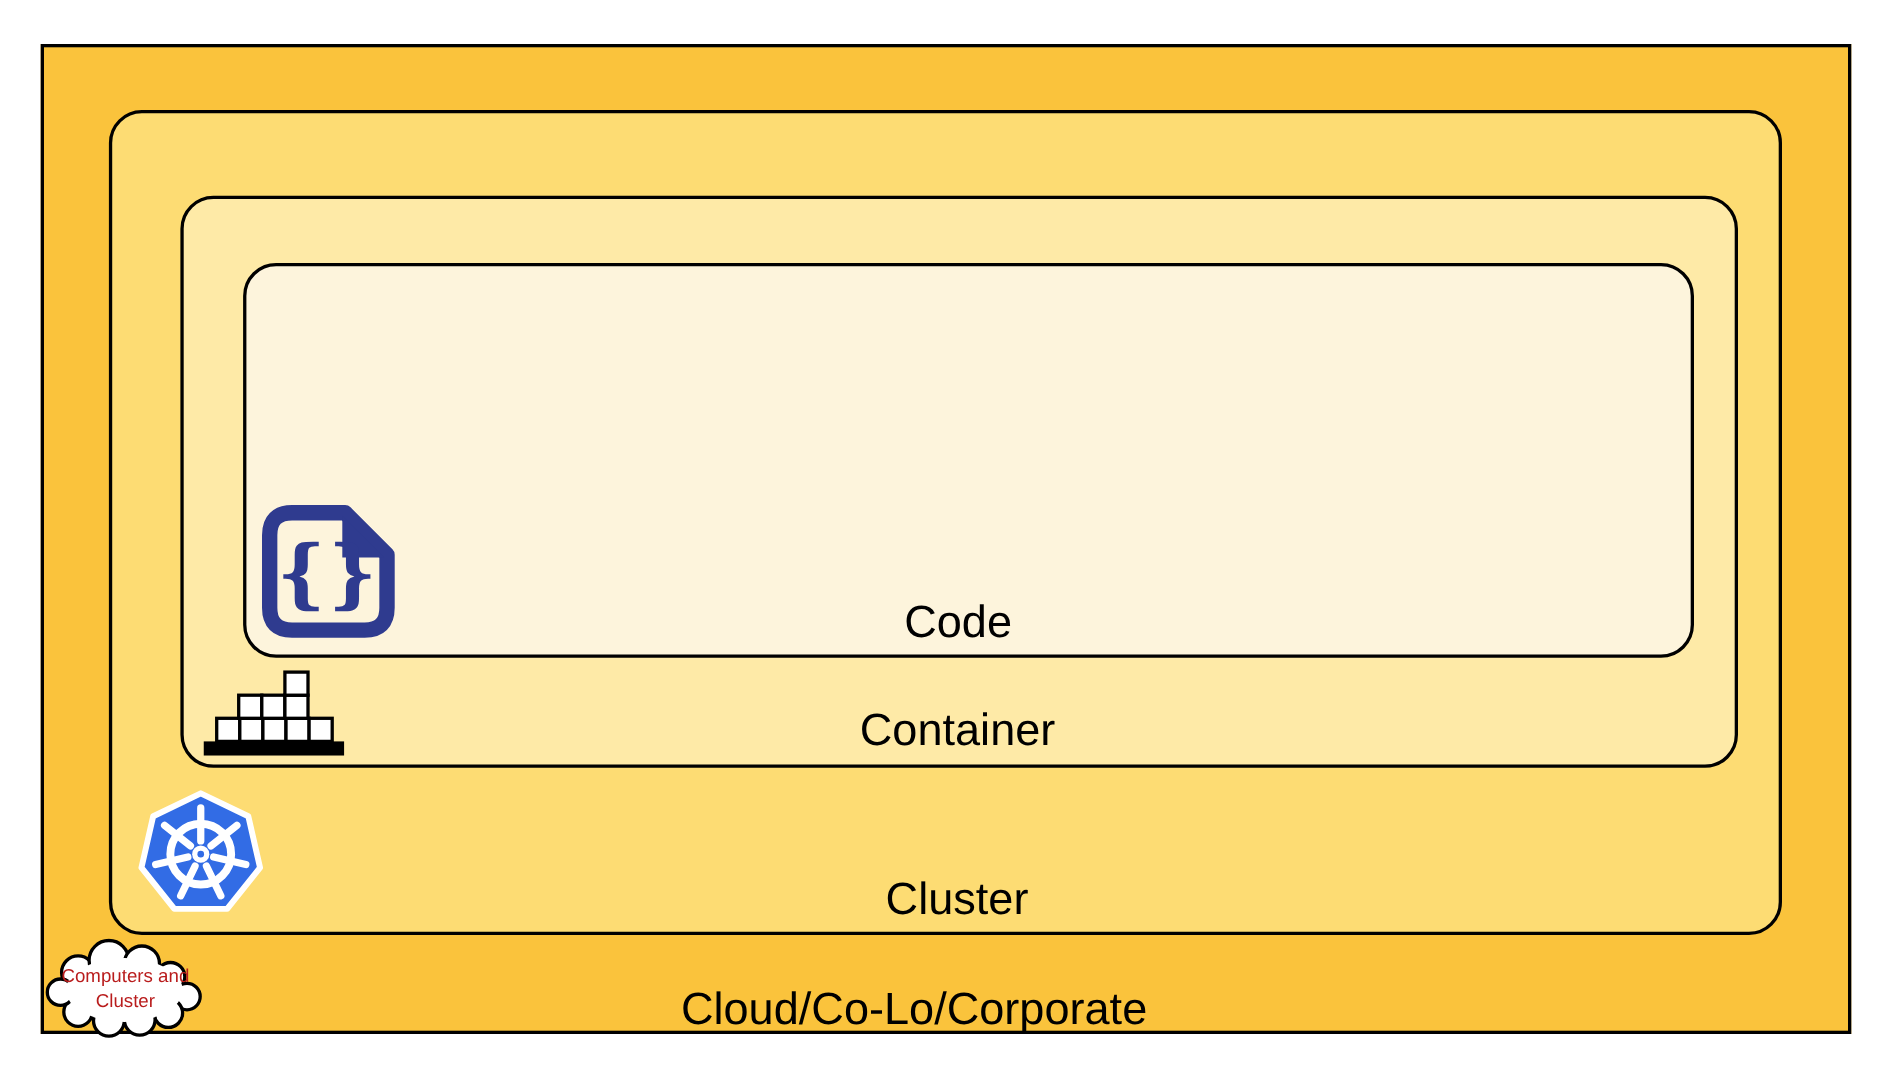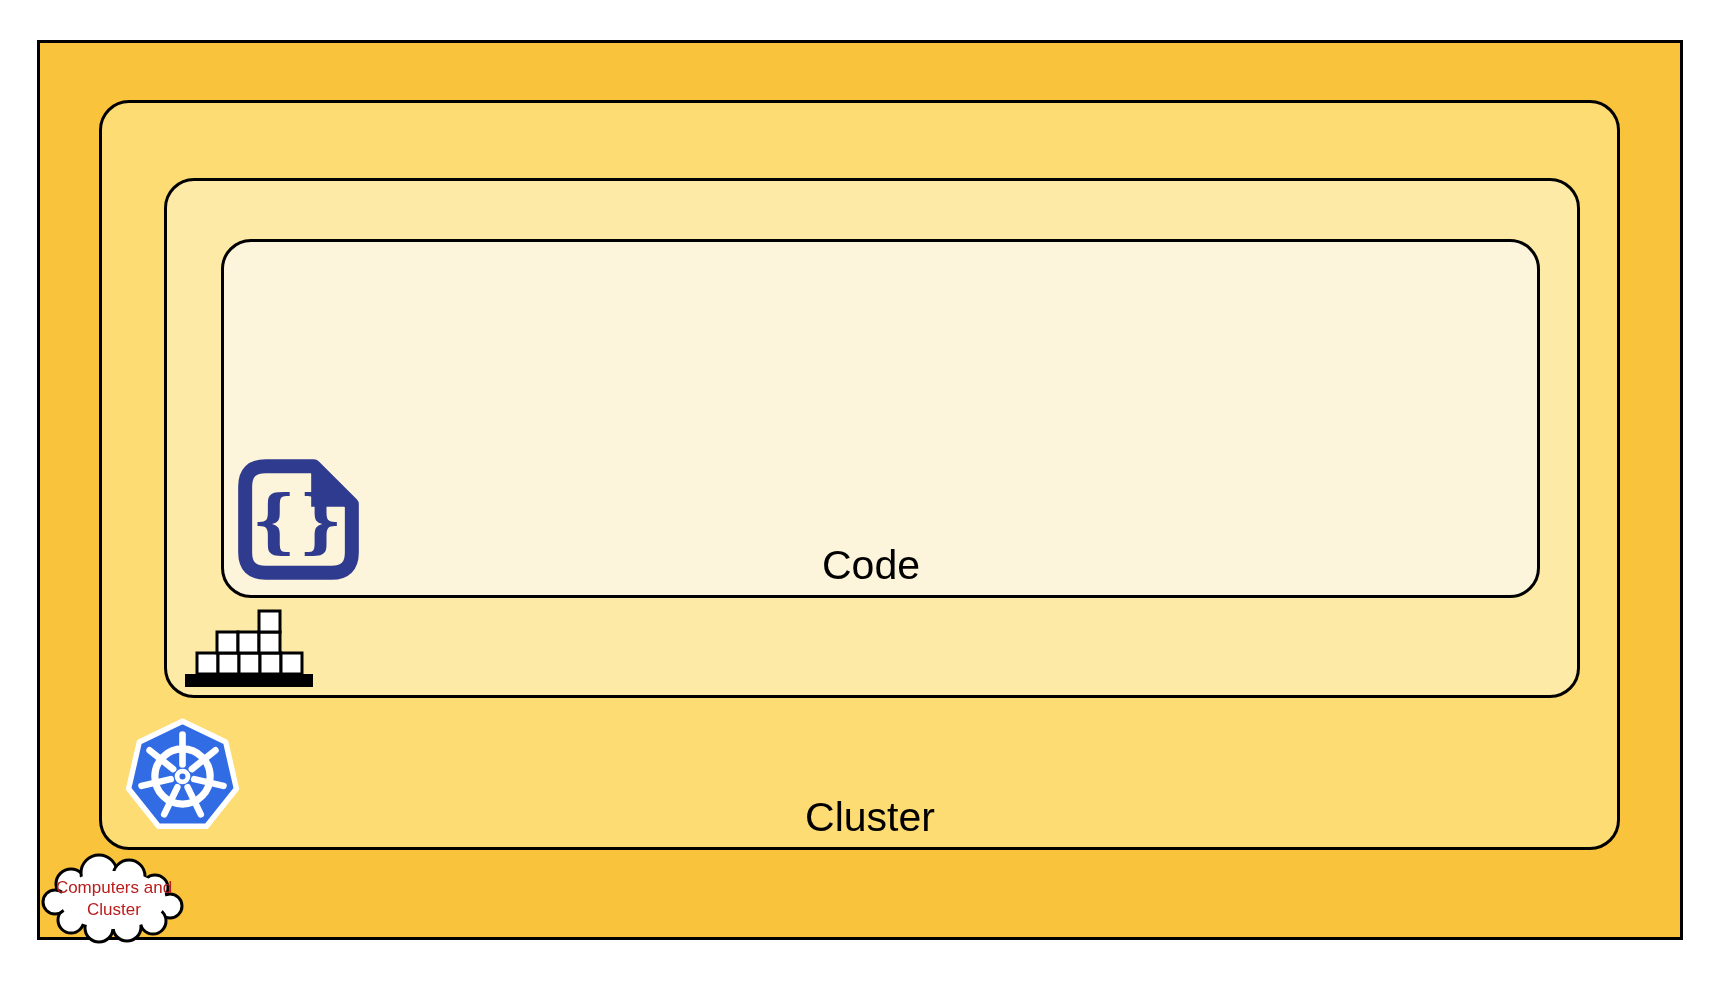--- a/index.html
+++ b/index.html
@@ -111,20 +111,21 @@
               <rect x="96" y="44" width="21" height="21"></rect>
               <rect x="32" y="23" width="21" height="21"></rect>
               <rect x="53" y="23" width="21" height="21"></rect>
               <rect x="74" y="23" width="21" height="21"></rect>
               <rect x="74" y="2" width="21" height="21"></rect>
             </g>
             <rect x="0" y="65" width="128" height="13" fill="#000000"></rect>
           </svg>
         </div>
 
+        <div class="layer-label" id="label-container">Container</div>
       </div>
 
       <div class="icon-box" id="kubernetes-icon">
         <svg width="121" height="125" viewBox="0 0 100 104">
           <polygon points="50,6 85.95,23.3 94.85,62.2 69.97,93.4 30.03,93.4 5.15,62.2 14.05,23.3" fill="#326CE5" stroke="#ffffff" stroke-width="4.5" stroke-linejoin="round"></polygon>
           <g stroke="#ffffff" stroke-width="5.5" stroke-linecap="round">
             <line x1="50" y1="42" x2="50" y2="17"></line>
             <line x1="57.8" y1="45.8" x2="77.36" y2="30.2"></line>
             <line x1="59.75" y1="54.2" x2="84.1" y2="59.8"></line>
             <line x1="54.3" y1="61" x2="65.2" y2="83.5"></line>
@@ -157,16 +158,17 @@
         </g>
         <ellipse cx="72" cy="47" rx="53" ry="29" fill="#ffffff"></ellipse>
       </svg>
       <div class="cloud-text">
         <div>Computers and</div>
         <div>Cluster</div>
       </div>
     </div>
 
     <div class="layer-label" id="label-datacenter">
+      <div>Cloud/Co-Lo/Corporate</div>
     </div>
   </div>
 
 </div>
 
 </body></html>

